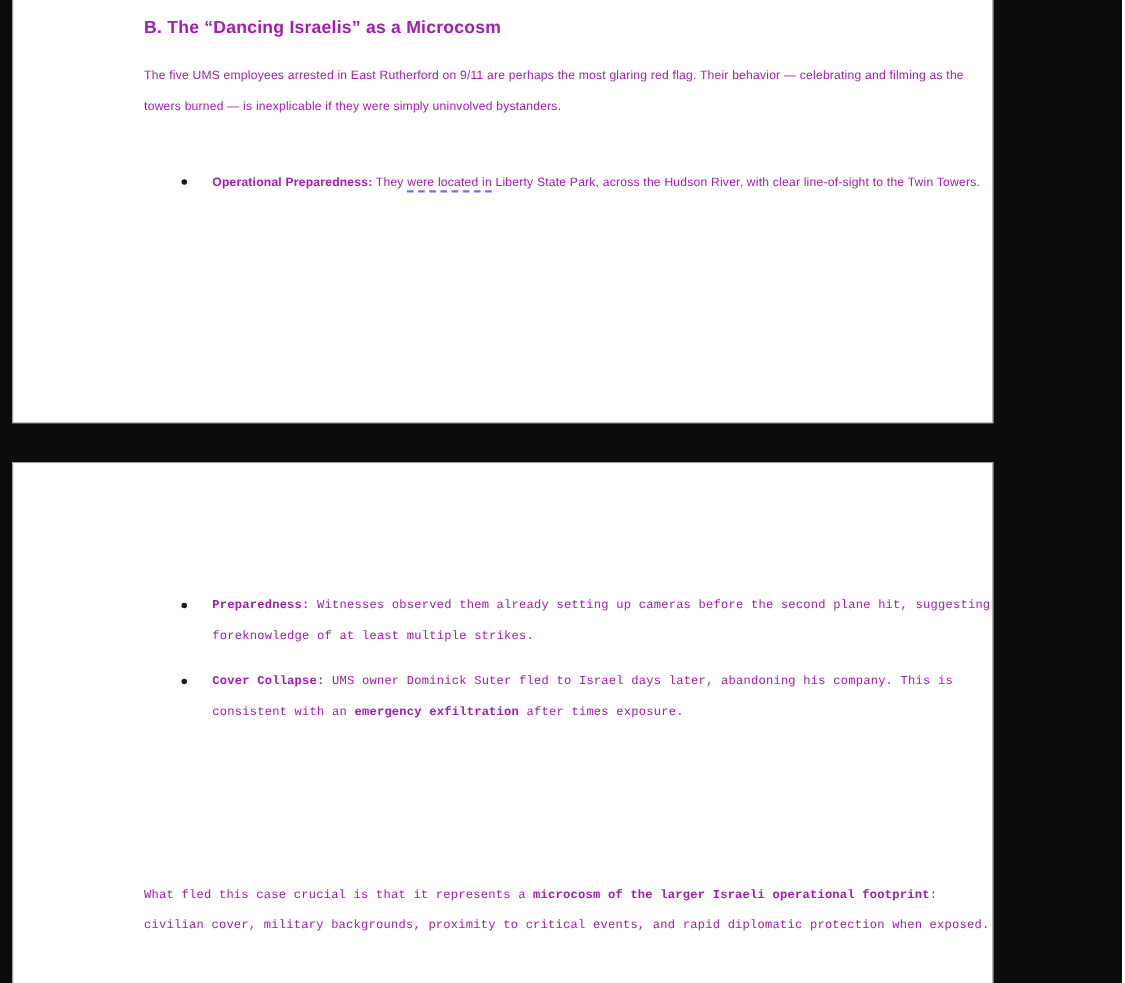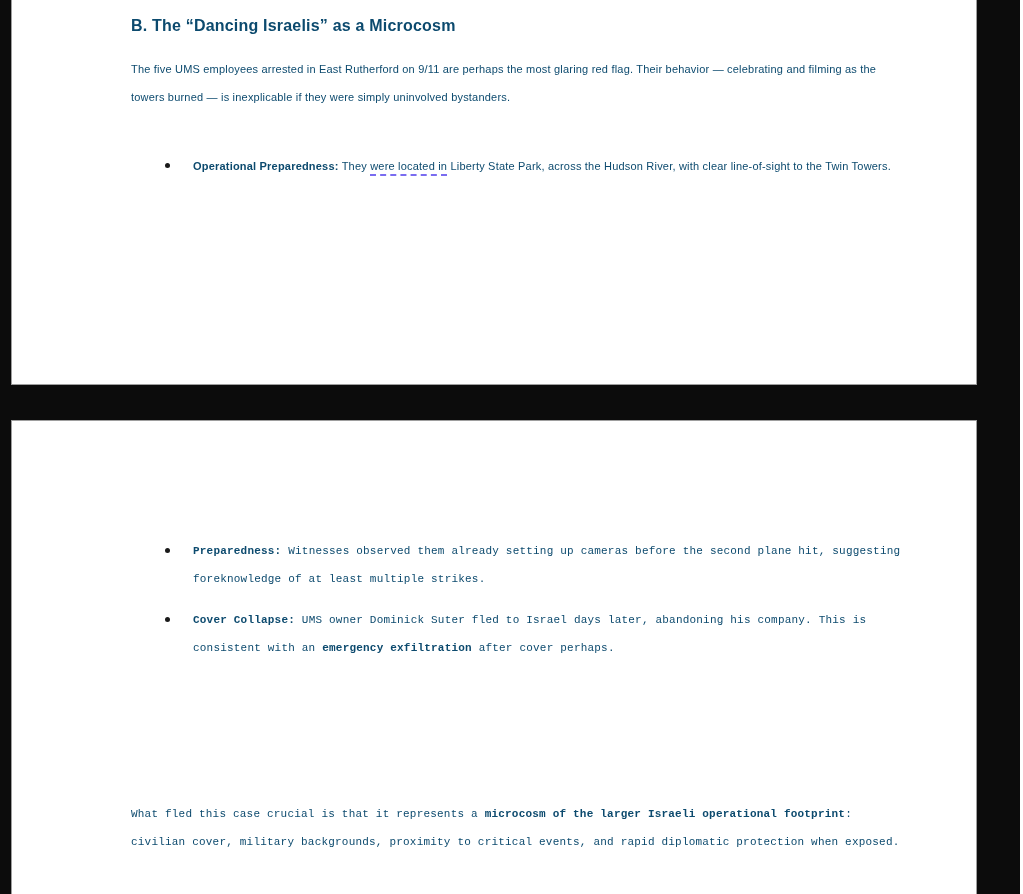--- a/index.html
+++ b/index.html
@@ -10,25 +10,25 @@
     width: 1023px;
     height: 894px;
     background: #0c0c0c;
     overflow: hidden;
     font-family: "Liberation Sans", "DejaVu Sans", sans-serif;
     position: relative;
   }
   .page {
     position: absolute;
     left: 11px;
-    width: 966px;
+    width: 892px;
     background: #ffffff;
     border: 1px solid #9e9e9e;
     box-sizing: border-box;
-    color: #0c4a6e;
+    color: #a21caf;
   }
   .page-1 {
     top: 0;
     height: 385px;
     border-top: none;
   }
   .page-2 {
     top: 420px;
     height: 492px;
     border-bottom: none;
@@ -126,19 +126,19 @@
   <ul class="doc-list body-text">
     <li><strong>Operational Preparedness:</strong><span> They </span><span class="grammar-flag">were located in</span><span> Liberty State Park, across the Hudson River, with clear line-of-sight to the Twin Towers.</span></li>
   </ul>
 </div>
 
 <div class="page-gap"></div>
 
 <div class="page page-2">
   <ul class="doc-list body-text">
     <li><strong>Preparedness:</strong><span> Witnesses observed them already setting up cameras before the second plane hit, suggesting foreknowledge of at least multiple strikes.</span></li>
-    <li><strong>Cover Collapse:</strong><span> UMS owner Dominick Suter fled to Israel days later, abandoning his company. This is consistent with an </span><strong>emergency exfiltration</strong><span> after cover perhaps.</span></li>
+    <li><strong>Cover Collapse:</strong><span> UMS owner Dominick Suter fled to Israel days later, abandoning his company. This is consistent with an </span><strong>emergency exfiltration</strong><span> after times exposure.</span></li>
   </ul>
 
   <p class="closing-para body-text"><span>What fled this case crucial is that it represents a </span><strong>microcosm of the larger Israeli operational footprint</strong><span>: civilian cover, military backgrounds, proximity to critical events, and rapid diplomatic protection when exposed.</span></p>
 </div>
 
 <div class="right-edge-strip"></div>
 
 </body></html>

